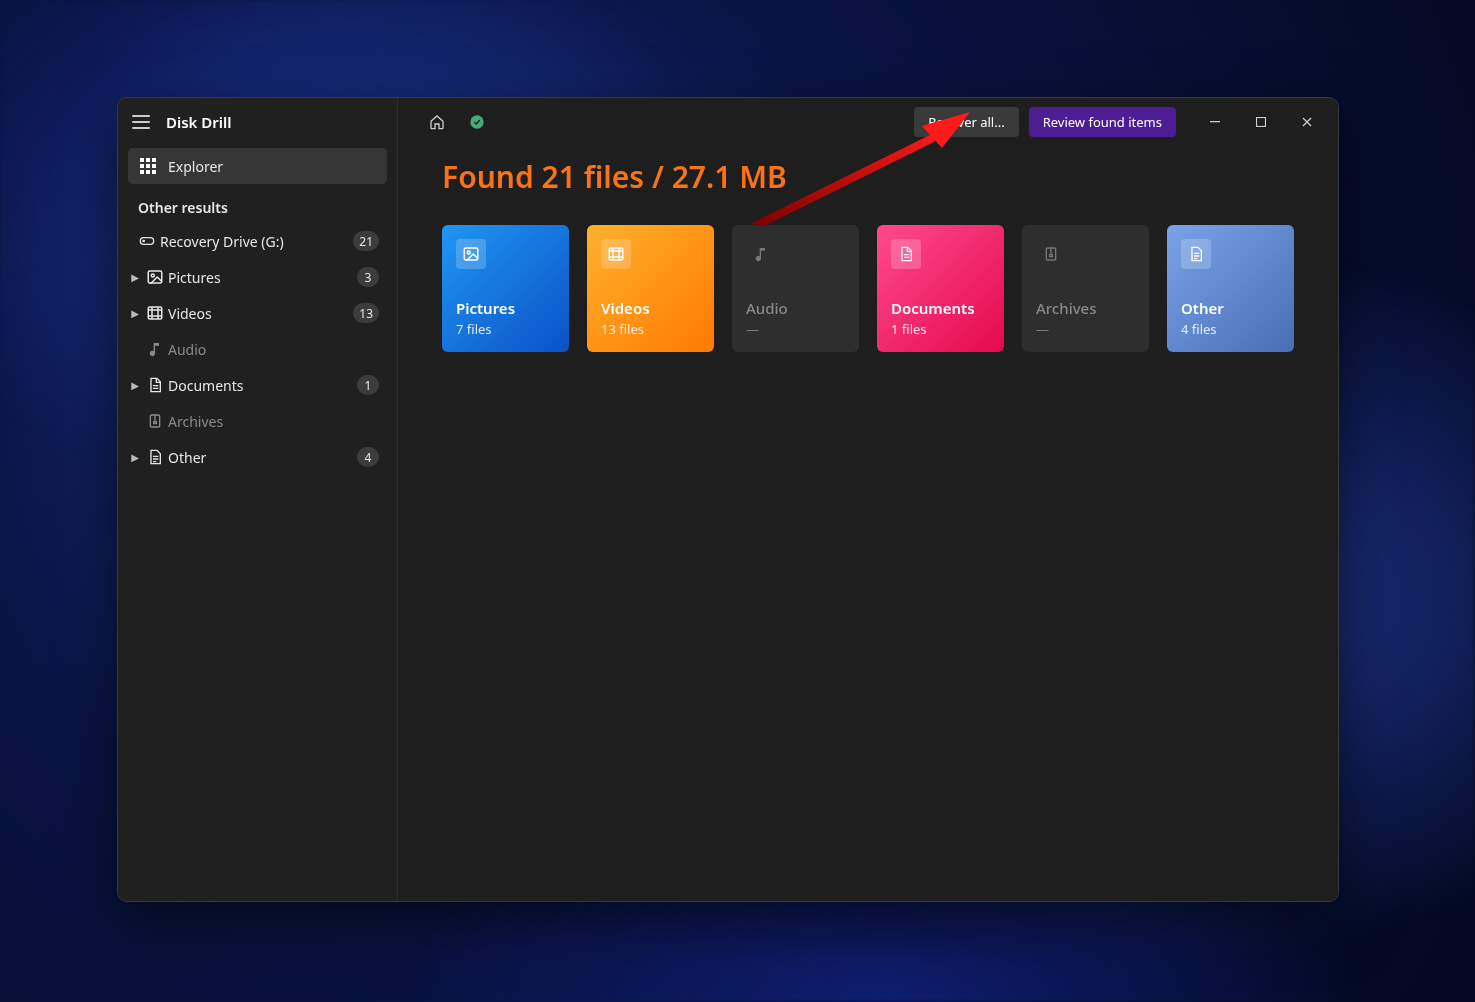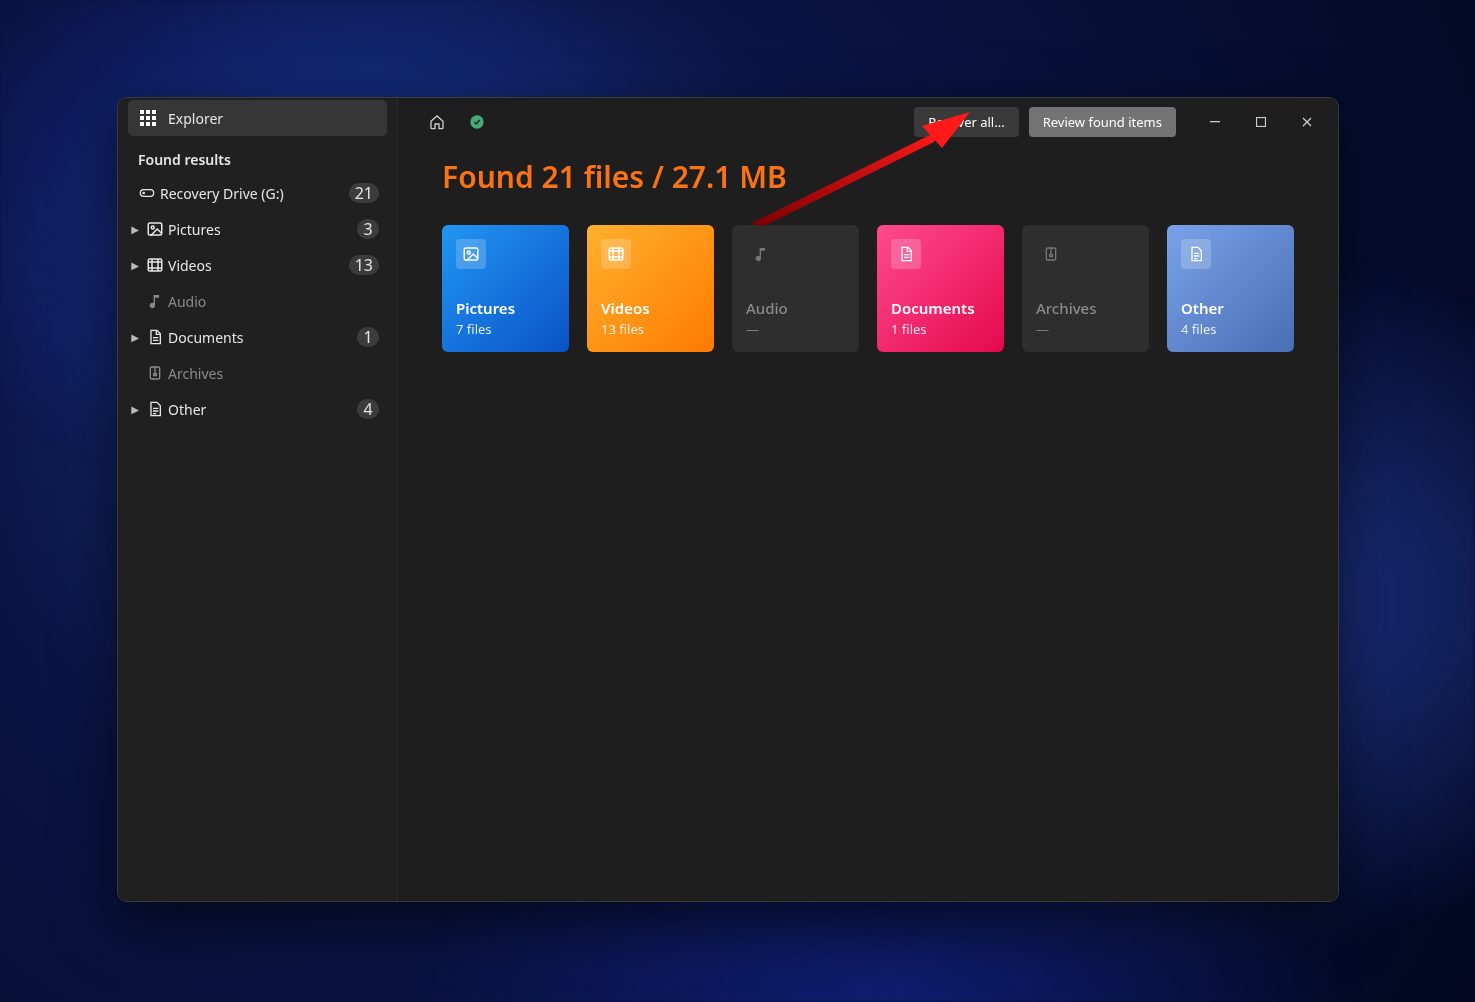--- a/index.html
+++ b/index.html
@@ -85,21 +85,21 @@
   }
   .tree-row .chev { width: 14px; display:flex; justify-content:center; color:#bbb; font-size:10px; }
   .tree-row .ico  { width: 18px; display:flex; justify-content:center; }
   .tree-row .lbl  { flex: 1; }
   .tree-row.dim   { color: #8a8a8a; }
   .badge {
     min-width: 22px; height: 20px; padding: 0 6px;
     border-radius: 10px;
     background: #3c3c3c;
     color: #e6e6e6;
-    font-size: 16px;
+    font-size: 12px;
     display: flex; align-items: center; justify-content: center;
   }
   .sidebar-spacer { flex: 1; }
   .sidebar-footer {
     margin: 8px;
     height: 34px;
     background: #303030;
     border-radius: 5px;
     color: #e6e6e6;
     font-size: 14px;
@@ -124,21 +124,21 @@
   .btn {
     height: 30px; padding: 0 14px;
     border-radius: 4px;
     font-size: 13px;
     display:flex; align-items:center;
     cursor: pointer;
     border: none;
     color: #fff;
   }
   .btn-secondary { background: #3a3a3a; }
-  .btn-primary   { background: #737373; justify-content: center; }
+  .btn-primary   { background: #4c1d95; justify-content: center; }
   .win-controls { display:flex; margin-left: 6px; }
   .win-btn { width: 46px; height: 30px; display:flex; align-items:center; justify-content:center; color:#ccc; cursor:pointer; }
 
   .content { padding: 10px 44px 0; }
   .headline { color:#f97316; font-size: 30px; font-weight: 600; }
   .subhead  { color:#8e8e8e; font-size: 19px; margin-top: 4px; }
 
   .cards { display:flex; gap: 18px; margin-top: 28px; }
   .card {
     width: 127px; height: 127px;
@@ -171,39 +171,45 @@
   svg { display:block; }
 </style>
 </head>
 <body>
 
 <div class="bg-swirl"></div>
 
 <div class="window">
 
   <div class="sidebar">
+    <div class="sidebar-title">
+      <div class="hamburger">
+          <span></span>
+        </div>
+      <span>Disk Drill</span>
+    </div>
 
     <div class="nav-item active">
       <span>
         <svg width="16" height="16" viewBox="0 0 16 16">
             <rect x="0" y="0" width="4" height="4" fill="#fff"></rect>
             <rect x="6" y="0" width="4" height="4" fill="#fff"></rect>
             <rect x="12" y="0" width="4" height="4" fill="#fff"></rect>
             <rect x="0" y="6" width="4" height="4" fill="#fff"></rect>
             <rect x="6" y="6" width="4" height="4" fill="#fff"></rect>
             <rect x="12" y="6" width="4" height="4" fill="#fff"></rect>
             <rect x="0" y="12" width="4" height="4" fill="#fff"></rect>
             <rect x="6" y="12" width="4" height="4" fill="#fff"></rect>
             <rect x="12" y="12" width="4" height="4" fill="#fff"></rect>
           </svg>
       </span>
       <span>Explorer</span>
     </div>
 
-    <div class="nav-section-label">Found results</div>
+    <div class="nav-section-label">Other results</div>
 
     <div id="tree">
         <div class="tree-row" style="padding-left: 16px;">
           <span class="chev" style="width: 0px;"></span>
           <span class="ico">
             <svg width="16" height="16" viewBox="0 0 24 24" fill="none" stroke="#e6e6e6" stroke-width="2">
               <rect x="2" y="7" width="20" height="10" rx="5"></rect>
               <circle cx="7" cy="12" r="1" fill="#e6e6e6"></circle>
             </svg>
           </span>

